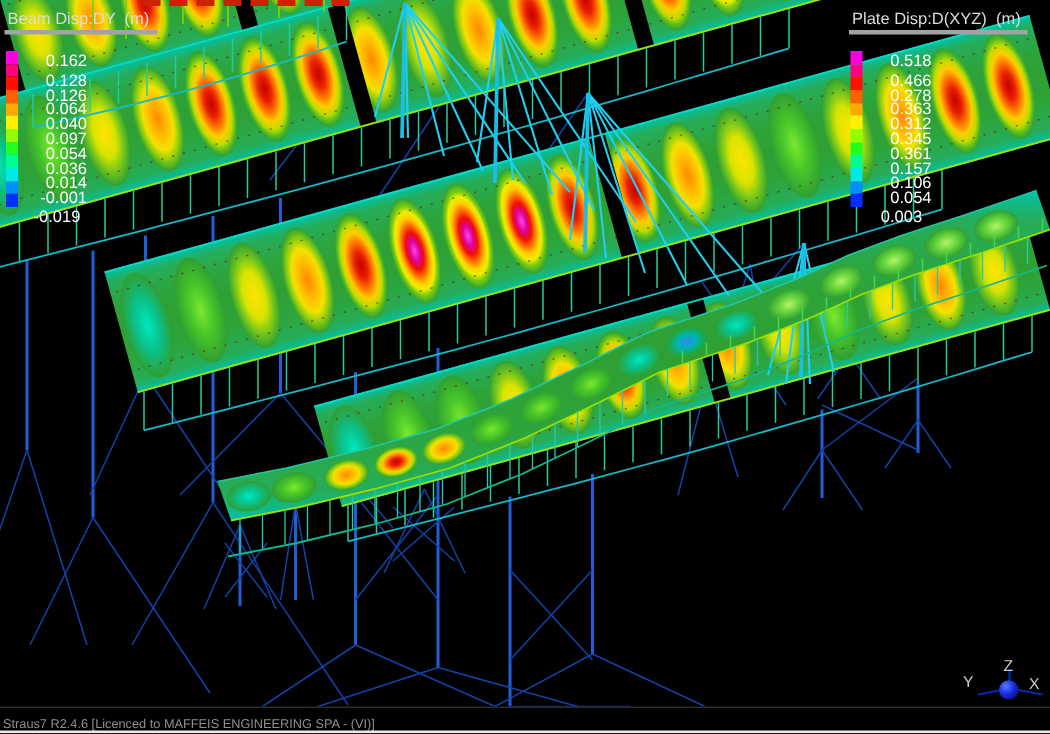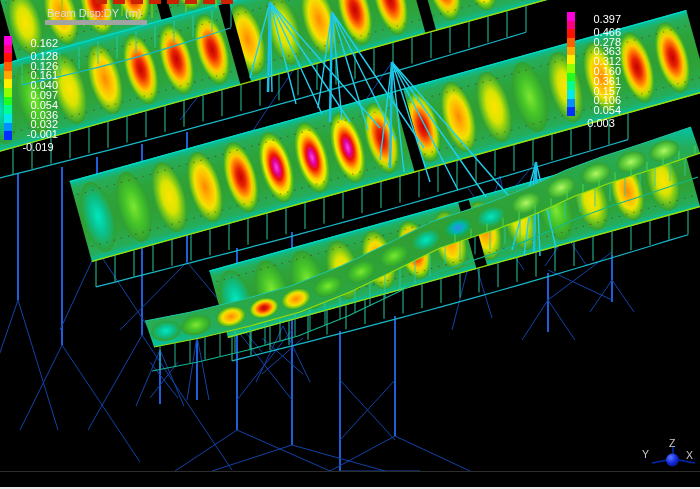--- a/index.html
+++ b/index.html
@@ -1,21 +1,21 @@
 <!DOCTYPE html>
 <html><head>
 <meta charset="utf-8">
 <style>
   html,body{margin:0;padding:0;background:#000;}
   #app{position:relative;width:700px;height:489px;background:#000;overflow:hidden;
        font-family:"Liberation Sans",sans-serif;}
   #scene{position:absolute;left:0;top:0;}
   .legend{position:absolute;color:#fff;z-index:5;}
-  .legend-title{color:#dcdcdc;font-size:11px;white-space:pre;border-bottom:5px solid #a3a3a3;
-       padding:0 5px 1px 2px;margin-bottom:2px;display:inline-block;margin-left:42px;}
+  .legend-title{color:#dcdcdc;font-size:11px;white-space:pre;border-bottom:3px solid #a3a3a3;
+       padding:0 5px 1px 2px;margin-bottom:2px;display:inline-block;}
   .legend-body{display:flex;}
   .legend-bar{width:8px;height:104px;margin-top:9px;margin-left:1px;display:flex;flex-direction:column;}
   .legend-bar div{flex:1;}
   .legend-vals{display:flex;flex-direction:column;margin-left:6px;font-size:11px;line-height:9.8px;
        text-align:right;min-width:40px;margin-top:12px;}
   .legend-vals span:first-child{margin-bottom:3px;}
   .legend-vals span:last-child{margin-top:3px;text-align:center;}
   #legend-left{left:3px;top:3px;}
   #legend-right{left:566px;top:3px;}
   #status-sep{position:absolute;left:0;top:471px;width:700px;height:1px;background:#2d2d2d;z-index:6;}
@@ -505,59 +505,61 @@
           <div style="background: rgb(32, 255, 32);"></div>
           <div style="background: rgb(0, 255, 144);"></div>
           <div style="background: rgb(0, 232, 232);"></div>
           <div style="background: rgb(0, 144, 255);"></div>
           <div style="background: rgb(0, 48, 255);"></div>
         </div>
       <div class="legend-vals">
         <span>0.162</span>
         <span>0.128</span>
         <span>0.126</span>
-        <span>0.161</span>
+        <span>0.064</span>
         <span>0.040</span>
         <span>0.097</span>
         <span>0.054</span>
         <span>0.036</span>
-        <span>0.032</span>
+        <span>0.014</span>
         <span>-0.001</span>
         <span>-0.019</span>
       </div>
     </div>
   </div>
 
   <div id="legend-right" class="legend">
+    <div class="legend-title">Plate Disp:D(XYZ)  (m)</div>
     <div class="legend-body">
       <div class="legend-bar" id="bar-right">
           <div style="background: rgb(255, 0, 220);"></div>
           <div style="background: rgb(255, 0, 128);"></div>
           <div style="background: rgb(255, 16, 0);"></div>
           <div style="background: rgb(255, 96, 0);"></div>
           <div style="background: rgb(255, 168, 0);"></div>
           <div style="background: rgb(255, 240, 0);"></div>
           <div style="background: rgb(144, 255, 0);"></div>
           <div style="background: rgb(32, 255, 32);"></div>
           <div style="background: rgb(0, 255, 144);"></div>
           <div style="background: rgb(0, 232, 232);"></div>
           <div style="background: rgb(0, 144, 255);"></div>
           <div style="background: rgb(0, 48, 255);"></div>
         </div>
       <div class="legend-vals">
-        <span>0.397</span>
+        <span>0.518</span>
         <span>0.466</span>
         <span>0.278</span>
         <span>0.363</span>
         <span>0.312</span>
-        <span>0.160</span>
+        <span>0.345</span>
         <span>0.361</span>
         <span>0.157</span>
         <span>0.106</span>
         <span>0.054</span>
         <span>0.003</span>
       </div>
     </div>
   </div>
 
   <div id="status-sep"></div>
+  <div id="status-text">Straus7 R2.4.6 [Licenced to MAFFEIS ENGINEERING SPA - (VI)]</div>
   <div id="bottom-edge"></div>
 </div>
 
 </body></html>

